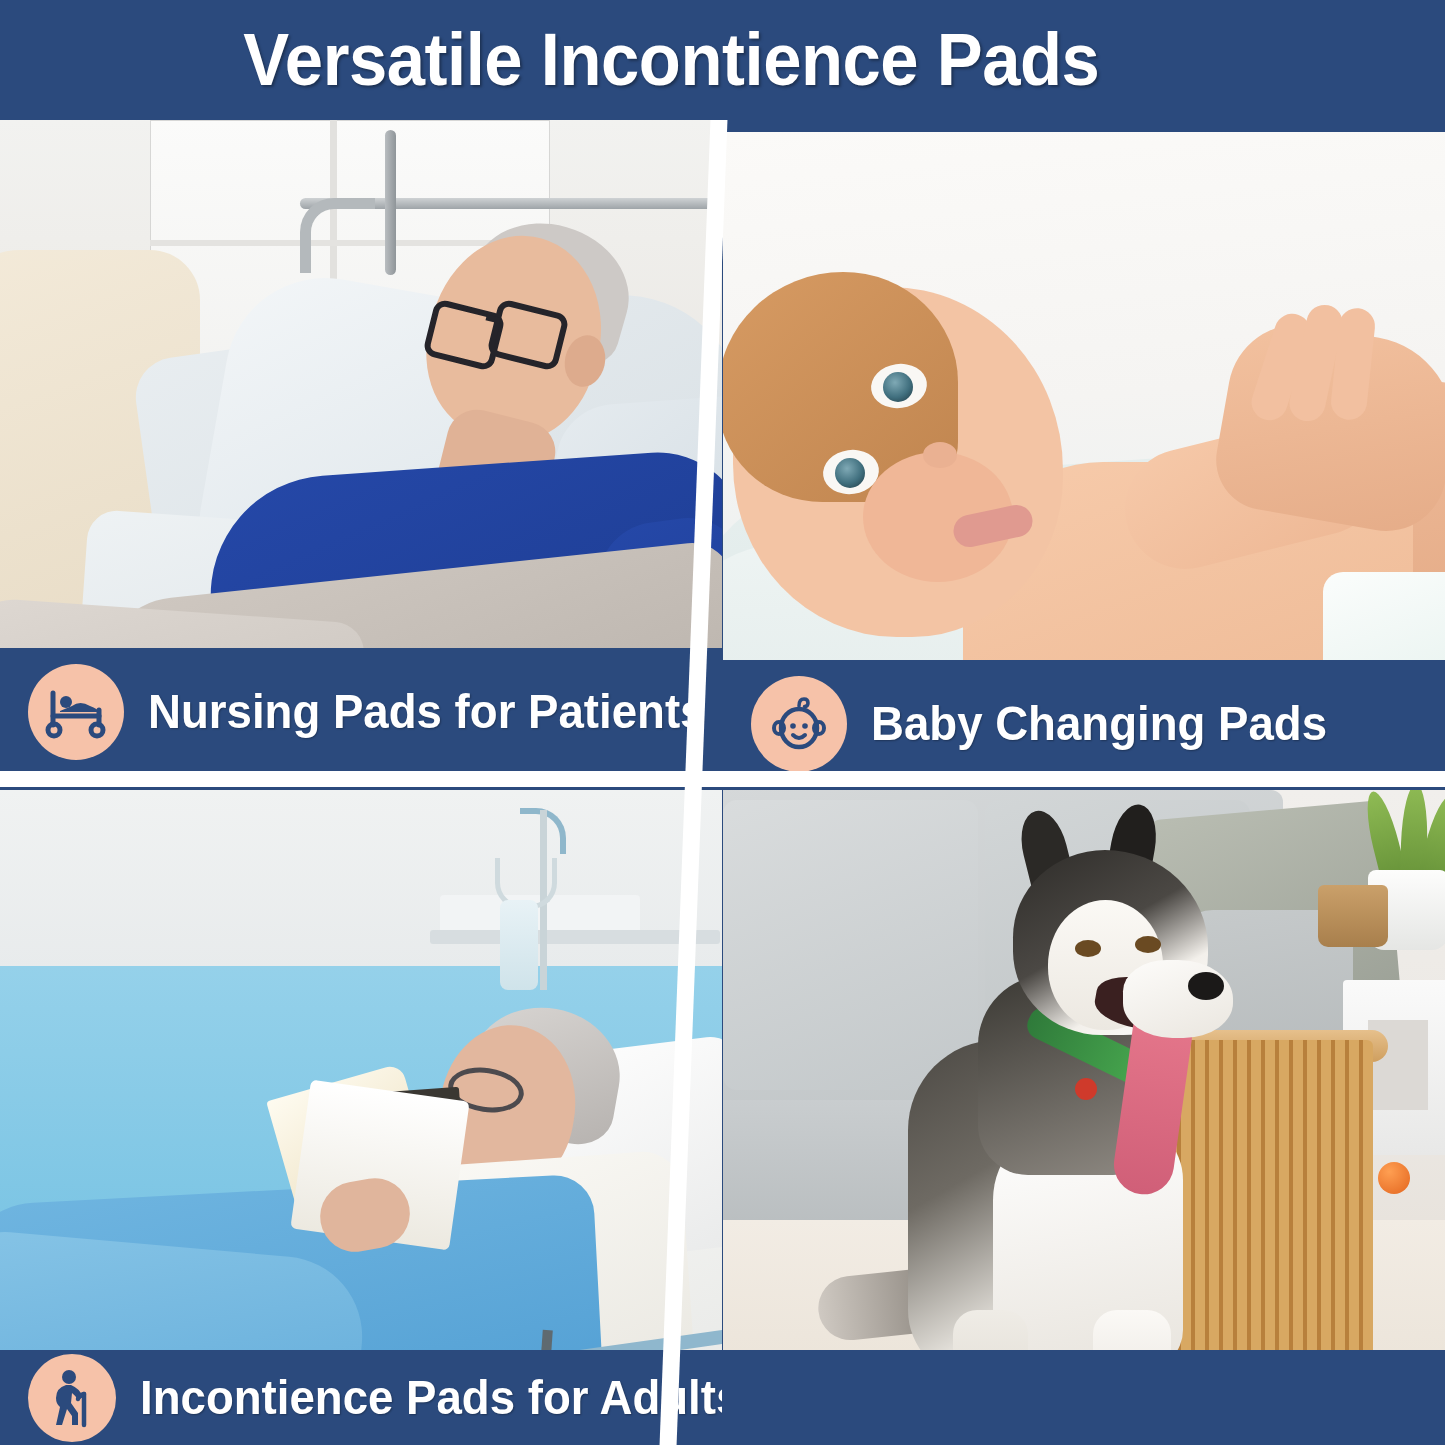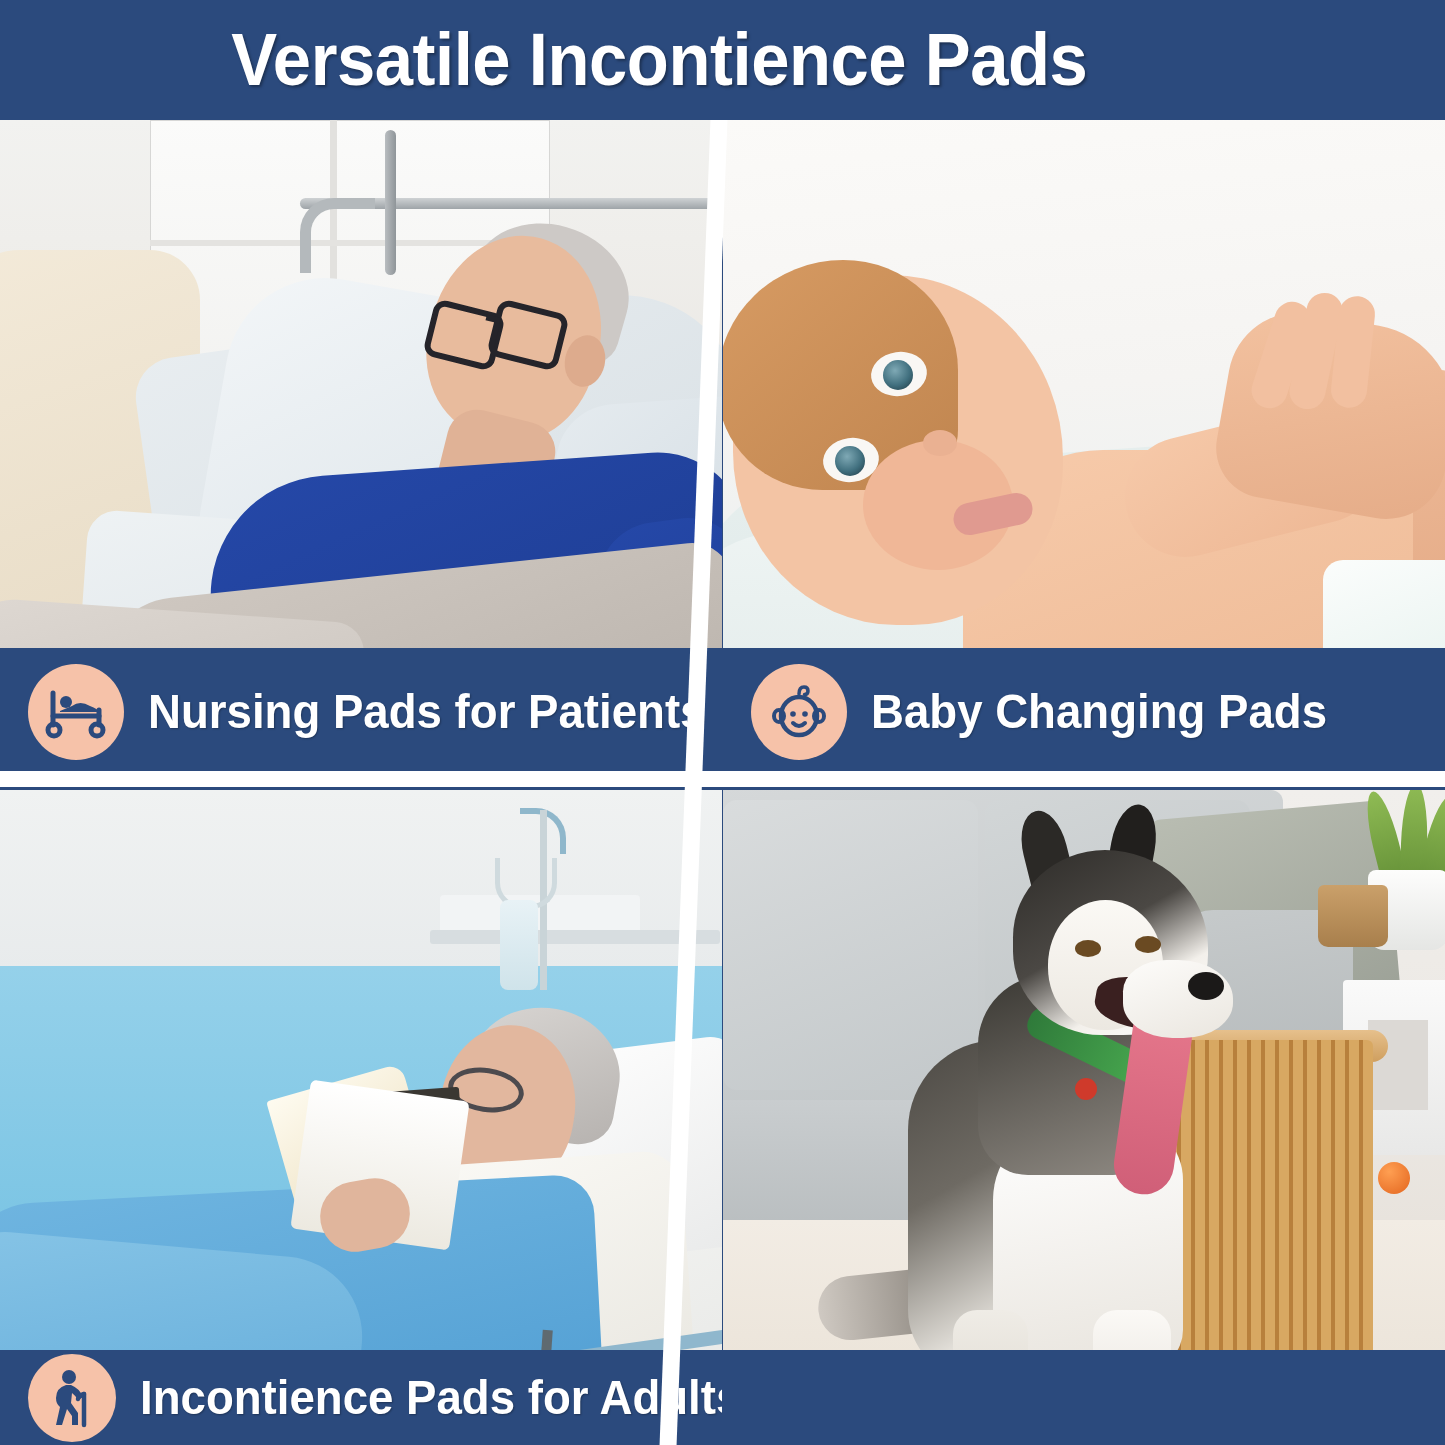--- a/index.html
+++ b/index.html
@@ -15,21 +15,21 @@
     position: relative;
     width: 1445px;
     height: 1445px;
     background: #2b4a7d;
     overflow: hidden;
   }
 
   
   .title-banner {
     position: absolute;
-    left: 0; top: 0;
+    left: 12px; top: 0;
     width: 1265px;
     height: 120px;
     background: #2b4a7d;
     display: flex;
     align-items: center;
     justify-content: center;
     z-index: 6;
     padding-left: 27px;
   }
   .title-text {
@@ -52,21 +52,21 @@
     height: 1325px;
   }
   .quad {
     position: absolute;
     width: 722px;
     height: 655px;
     overflow: hidden;
     background: #2b4a7d;
   }
   .q-tl { left: 0px;   top: 0px; }
-  .q-tr { left: 723px; top: 0px; }
+  .q-tr { left: 723px; top: 12px; }
   .q-bl { left: 0px;   top: 670px; height: 655px; }
   .q-br { left: 723px; top: 670px; height: 655px; }
 
   .photo {
     position: absolute;
     left: 0; top: 0;
     width: 722px;
     height: 528px;
     overflow: hidden;
   }

